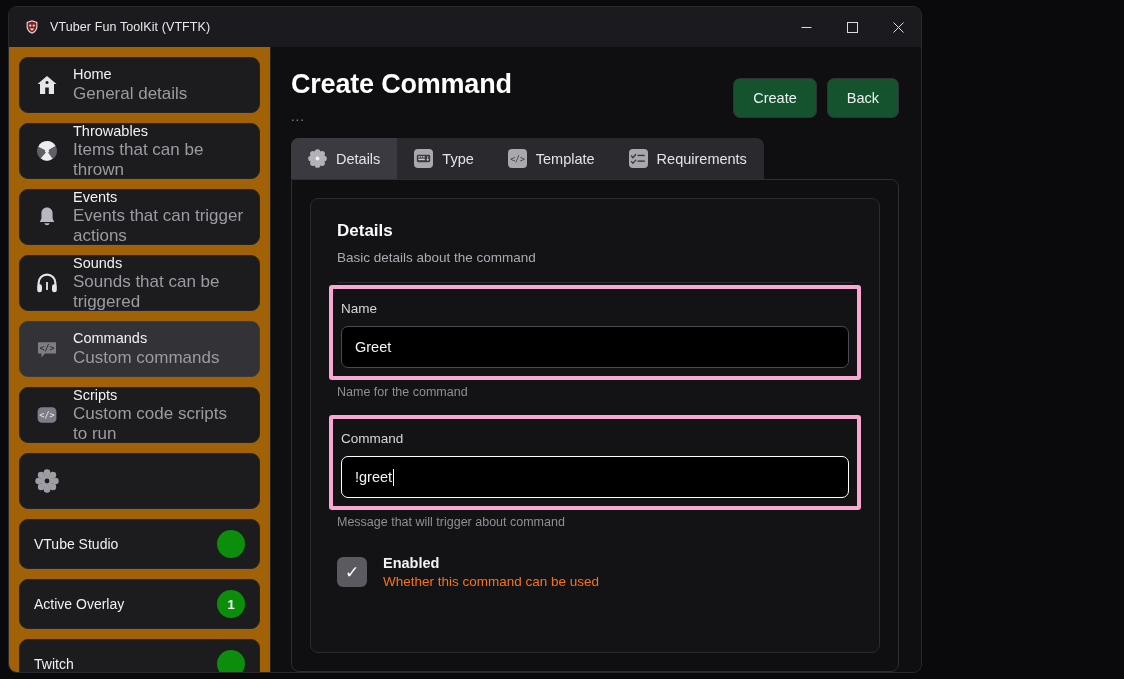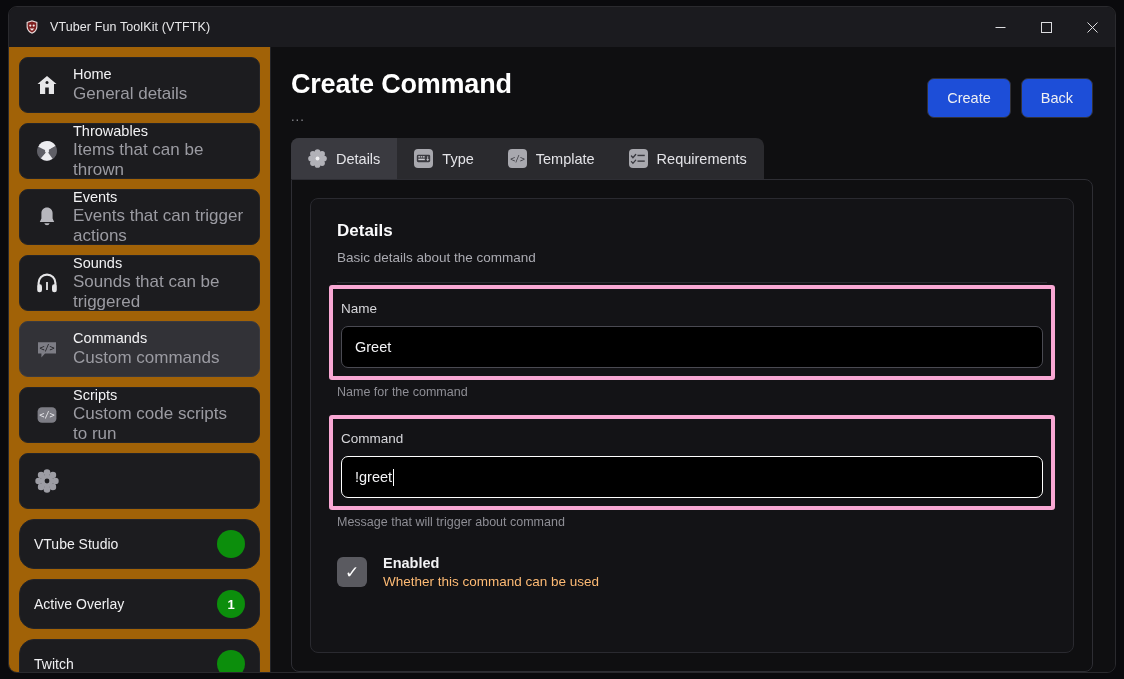--- a/index.html
+++ b/index.html
@@ -5,21 +5,21 @@
   * { box-sizing: border-box; margin: 0; padding: 0; }
   html, body {
     width: 1124px; height: 679px;
     background: #0a0a0d;
     font-family: "Liberation Sans", sans-serif;
     overflow: hidden;
   }
   .app-window {
     position: absolute;
     left: 8px; top: 6px;
-    width: 1108px; height: 667px;
+    width: 914px; height: 667px;
     background: #121214;
     border-radius: 9px;
     border: 1px solid #2a2a2e;
     overflow: hidden;
     display: flex;
     flex-direction: column;
   }
   
   .titlebar {
     height: 40px;
@@ -82,21 +82,21 @@
     width: 26px; height: 26px;
     flex: 0 0 26px;
     display: flex; align-items: center; justify-content: center;
   }
   .nav-txt { display: flex; flex-direction: column; justify-content: center; gap: 1px; }
   .nav-title { font-size: 14.5px; color: #f2f2f4; line-height: 1.15; }
   .nav-sub { font-size: 17px; color: #9b9ba2; line-height: 1.15; }
   .status-item {
     background: #1c1c1f;
     border: 1px solid #242428;
-    border-radius: 15px;
+    border-radius: 9px;
     height: 50px;
     display: flex;
     align-items: center;
     justify-content: space-between;
     padding: 0 14px;
     flex: 0 0 auto;
     cursor: pointer;
   }
   .status-label { font-size: 14px; color: #f0f0f2; }
   .status-dot {
@@ -114,21 +114,21 @@
     display: flex;
     flex-direction: column;
     min-width: 0;
     overflow: hidden;
   }
   .page-head { display: flex; align-items: center; justify-content: space-between; }
   .page-title { font-size: 27px; font-weight: bold; color: #ffffff; letter-spacing: -0.2px; }
   .page-sub { font-size: 13px; color: #8a8a90; margin-top: 9px; letter-spacing: 1px; }
   .head-btns { display: flex; gap: 10px; margin-top: 3px; }
   .hbtn {
-    background: #1d4ed8;
+    background: #14532d;
     border: 1px solid #313137;
     border-radius: 7px;
     color: #f0f0f2;
     font-size: 14.5px;
     padding: 11px 19px;
     cursor: pointer;
     font-family: "Liberation Sans", sans-serif;
   }
   
   .tabs {
@@ -208,21 +208,21 @@
     border-radius: 6px;
     display: flex; align-items: center; justify-content: center;
     color: #ffffff;
     font-size: 17px;
     flex: 0 0 30px;
     cursor: pointer;
     margin-top: 2px;
   }
   .chk-txt { display: flex; flex-direction: column; gap: 3px; }
   .chk-title { font-size: 14.5px; color: #f2f2f4; font-weight: bold; }
-  .chk-sub { font-size: 13.5px; color: #fdba74; }
+  .chk-sub { font-size: 13.5px; color: #f97316; }
 </style>
 </head>
 <body>
 
 <div class="app-window">
 
   <div class="titlebar">
     <div class="app-logo">
       <svg width="16" height="16" viewBox="0 0 16 16">
         <path d="M8 1.2 L13.4 3 V7.6 C13.4 11.2 10.9 13.8 8 14.8 C5.1 13.8 2.6 11.2 2.6 7.6 V3 Z" fill="#e8dcdc"></path>

